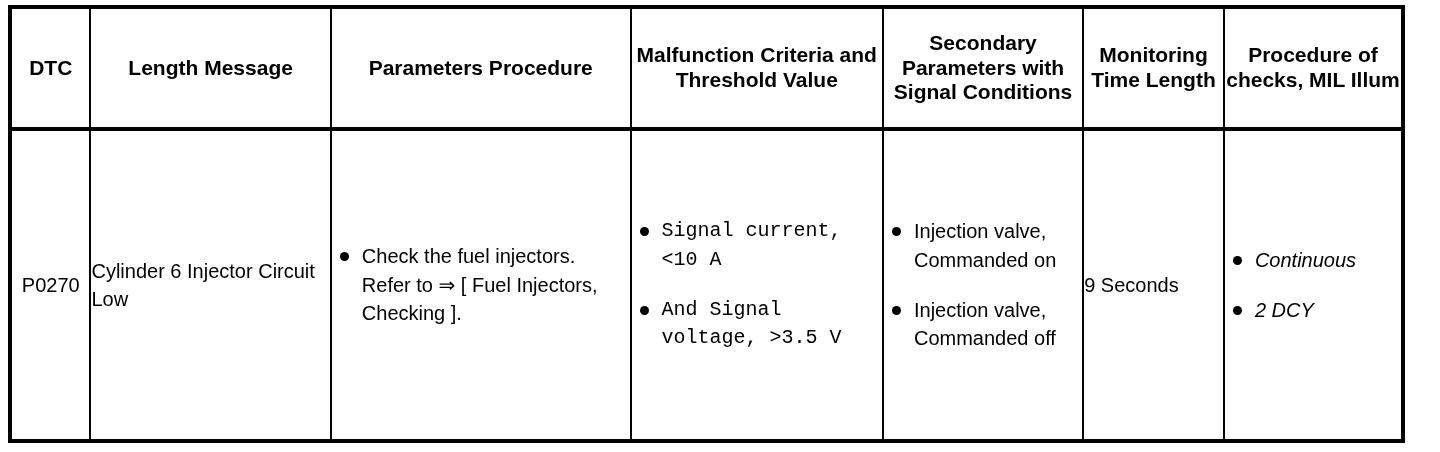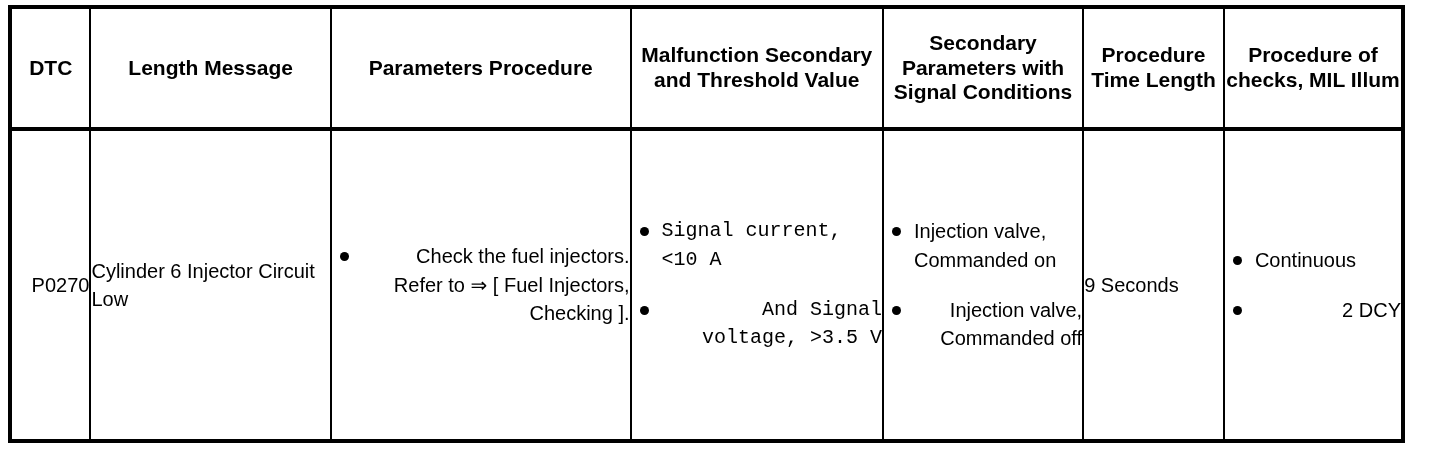--- a/index.html
+++ b/index.html
@@ -71,42 +71,42 @@
   ul.bullets {
     list-style: none;
     margin: 0;
     padding: 0;
   }
   ul.bullets > li {
     position: relative;
     padding-left: 30px;
     margin: 0 0 22px 0;
   }
-  ul.bullets > li:last-child { margin-bottom: 0; text-align: right; }
+  ul.bullets > li:last-child { margin-bottom: 0; }
   ul.bullets > li::before {
     content: "";
     position: absolute;
     left: 8px;
     top: 10px;
     width: 9px;
     height: 9px;
     border-radius: 50%;
     background: #000000;
   }
 
   
   .proc-list   { margin-top: 62px; }
   .crit-list   { margin-top: 56px; font-family: Liberation Mono, monospace; }
   .sec-list    { margin-top: 8px; }
   .freq-list   { margin-top: 94px; }
 
   .sec-list > li  { margin-bottom: 32px; }
-  .freq-list > li { margin-bottom: 30px; }
+  .freq-list > li { margin-bottom: 30px; font-style: italic; }
 
-  .col-dtc   { text-align: right; }
+  .col-dtc   { text-align: center; }
 </style>
 </head>
 <body>
 
 <div class="sheet">
 
   <table class="dtc-table">
     <colgroup>
       <col style="width:80px">
       <col style="width:239px">
@@ -115,23 +115,23 @@
       <col style="width:199px">
       <col style="width:140px">
       <col style="width:178px">
     </colgroup>
 
     <thead>
       <tr>
         <th>DTC</th>
         <th>Length Message</th>
         <th>Parameters Procedure</th>
-        <th>Malfunction Secondary and Threshold Value</th>
+        <th>Malfunction Criteria and Threshold Value</th>
         <th>Secondary Parameters with Signal Conditions</th>
-        <th>Procedure Time Length</th>
+        <th>Monitoring Time Length</th>
         <th>Procedure of checks, MIL Illum</th>
       </tr>
     </thead>
 
     <tbody>
       <tr>
 
         <td class="cell-mid col-dtc">P0270</td>
 
         <td class="cell-mid">Cylinder 6 Injector Circuit Low</td>

